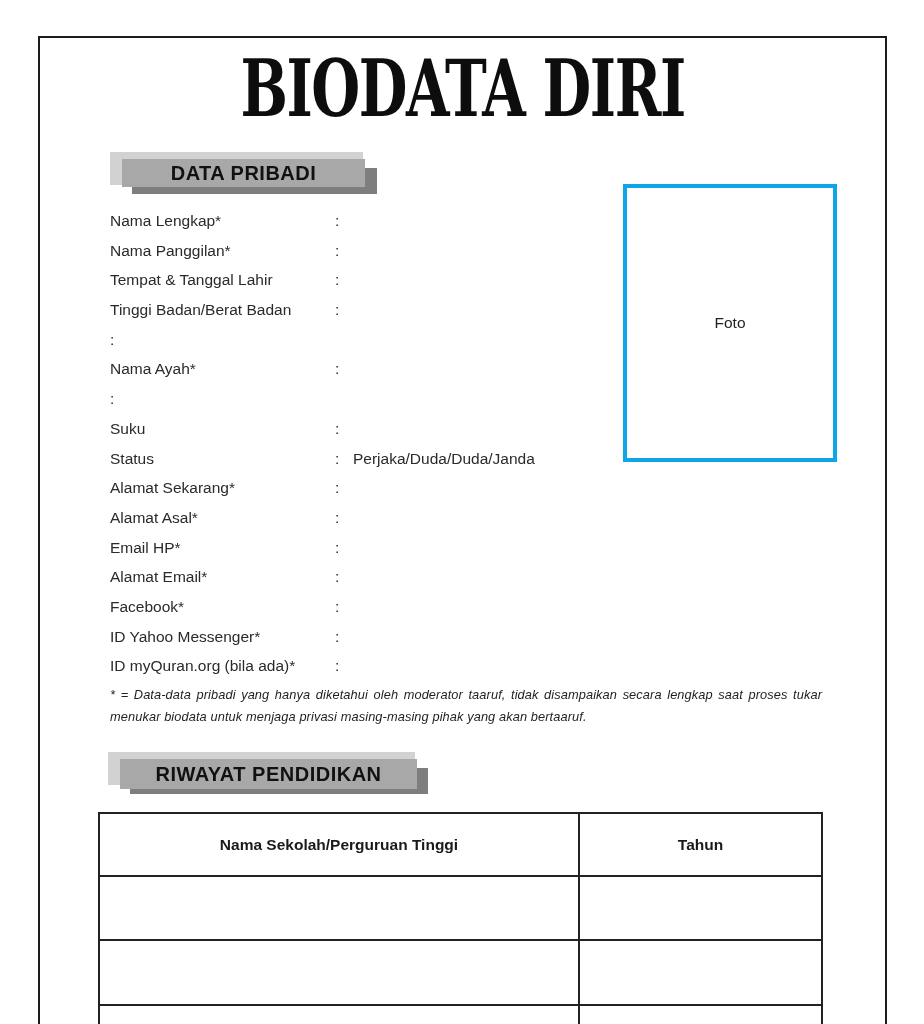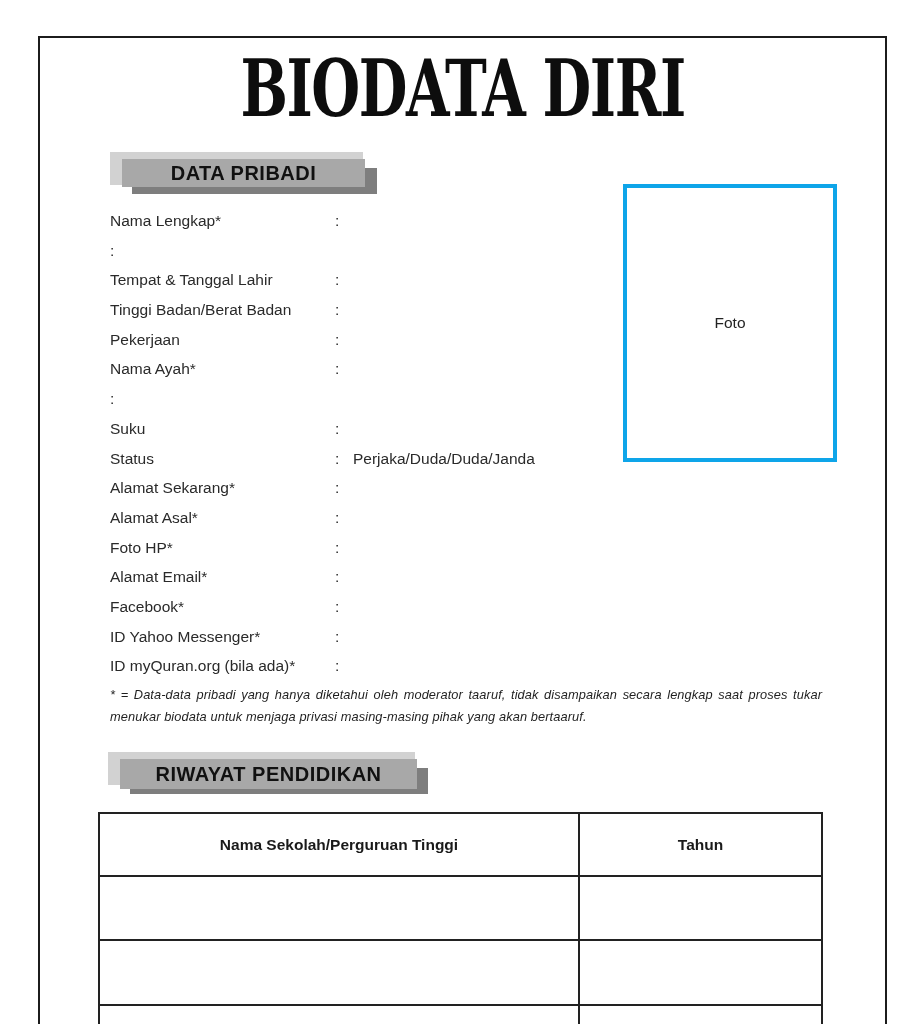--- a/index.html
+++ b/index.html
@@ -121,35 +121,35 @@
     <div class="sec-main">DATA PRIBADI</div>
   </div>
 
   <div class="fields" id="fields">
       <div class="field-row">
         <span class="field-label">Nama Lengkap*</span>
         <span class="field-colon">:</span>
         <span class="field-value"></span>
       </div>
       <div class="field-row">
+        <span class="field-label">Nama Panggilan*</span>
         <span class="field-colon">:</span>
         <span class="field-value"></span>
       </div>
       <div class="field-row">
         <span class="field-label">Tempat &amp; Tanggal Lahir</span>
         <span class="field-colon">:</span>
         <span class="field-value"></span>
       </div>
       <div class="field-row">
         <span class="field-label">Tinggi Badan/Berat Badan</span>
         <span class="field-colon">:</span>
         <span class="field-value"></span>
       </div>
       <div class="field-row">
-        <span class="field-label">Pekerjaan</span>
         <span class="field-colon">:</span>
         <span class="field-value"></span>
       </div>
       <div class="field-row">
         <span class="field-label">Nama Ayah*</span>
         <span class="field-colon">:</span>
         <span class="field-value"></span>
       </div>
       <div class="field-row">
         <span class="field-colon">:</span>
@@ -169,21 +169,21 @@
         <span class="field-label">Alamat Sekarang*</span>
         <span class="field-colon">:</span>
         <span class="field-value"></span>
       </div>
       <div class="field-row">
         <span class="field-label">Alamat Asal*</span>
         <span class="field-colon">:</span>
         <span class="field-value"></span>
       </div>
       <div class="field-row">
-        <span class="field-label">Foto HP*</span>
+        <span class="field-label">Email HP*</span>
         <span class="field-colon">:</span>
         <span class="field-value"></span>
       </div>
       <div class="field-row">
         <span class="field-label">Alamat Email*</span>
         <span class="field-colon">:</span>
         <span class="field-value"></span>
       </div>
       <div class="field-row">
         <span class="field-label">Facebook*</span>

